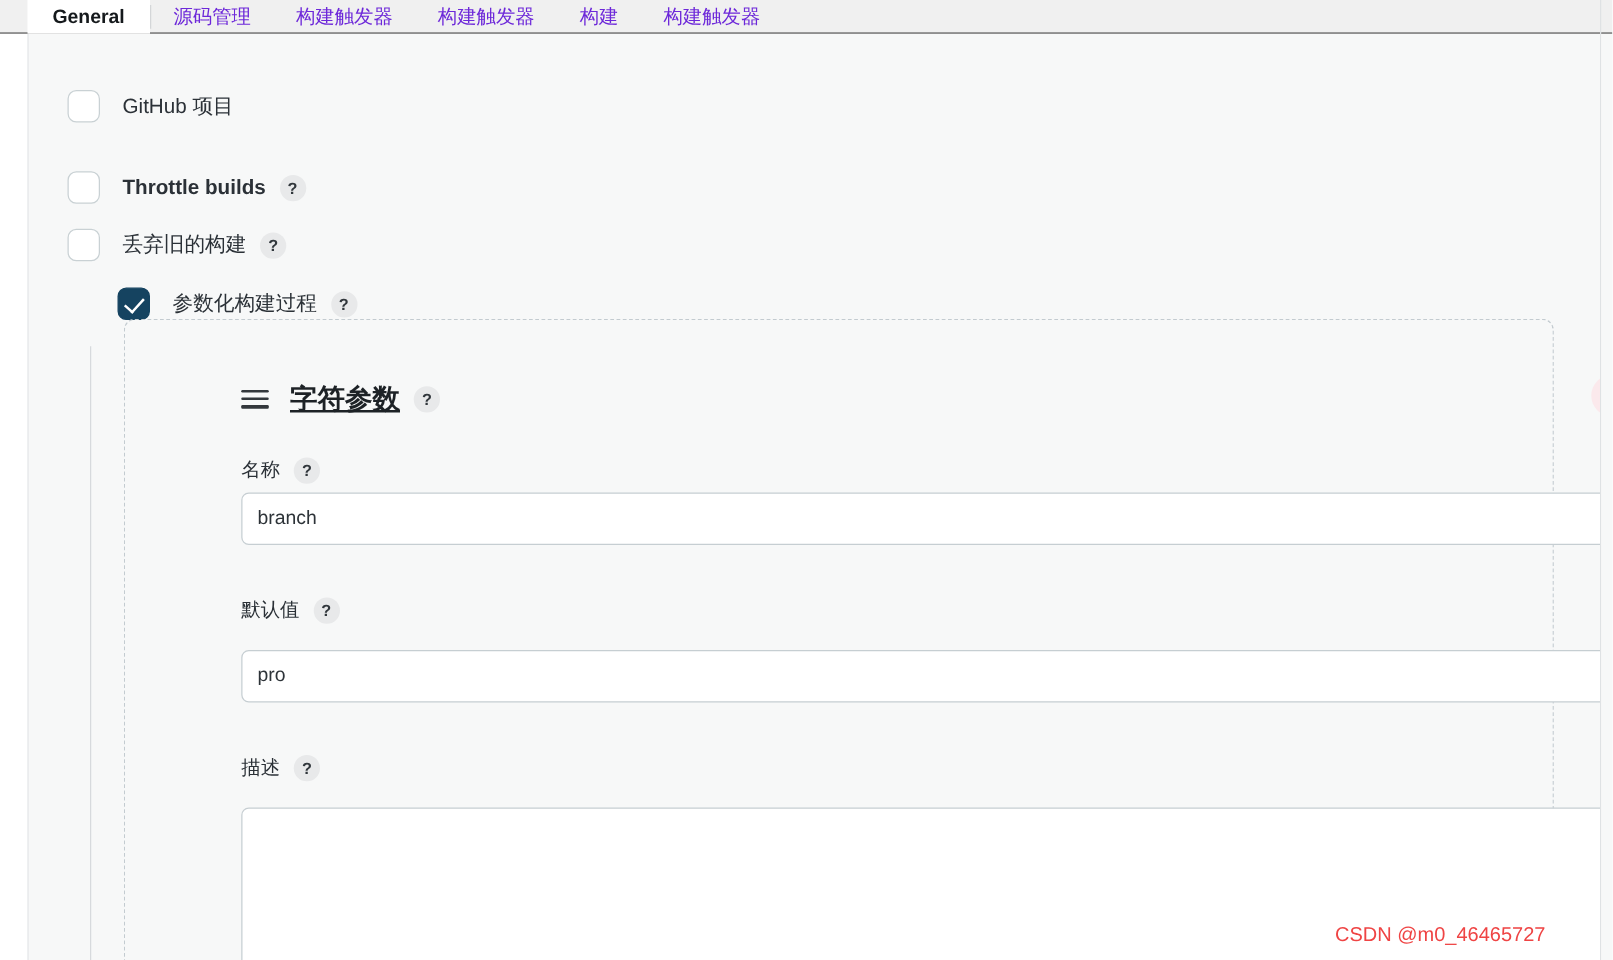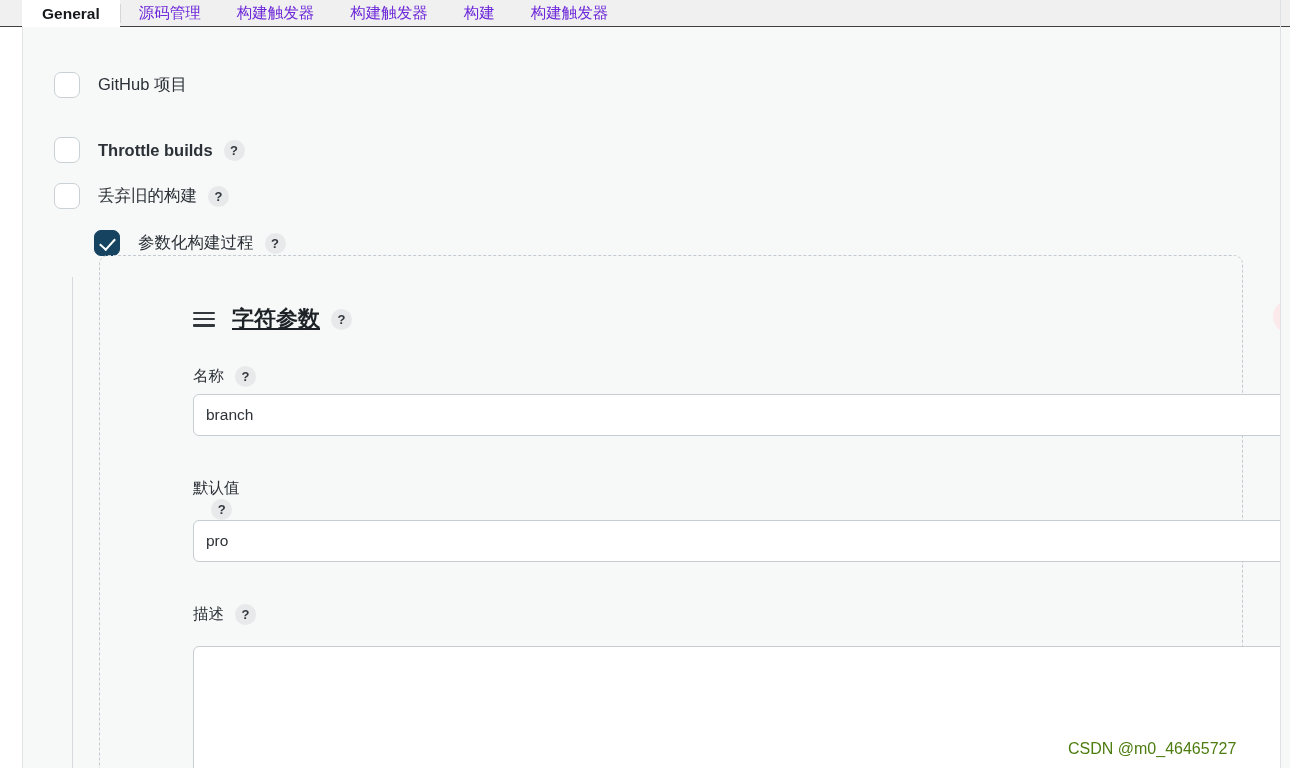--- a/index.html
+++ b/index.html
@@ -266,21 +266,21 @@
     outline: none;
     resize: none;
   }
 
   
   .watermark {
     position: absolute;
     left: 1068px;
     top: 740px;
     font-size: 16px;
-    color: #4d7c0f;
+    color: #ef4444;
     white-space: nowrap;
     font-family: "Liberation Sans", "DejaVu Sans", sans-serif;
     pointer-events: none;
   }
 </style>
 </head>
 <body>
 
 <div id="root">
 
@@ -355,21 +355,21 @@
       <button class="close-btn">
         
       </button>
 
       <div class="field-label" style="top:96px;margin-top:14px;">
         <span>名称</span>
         <span class="help">?</span>
       </div>
       <input class="field-input" style="top: 138px;" type="text" value="branch">
 
-      <div class="field-label" style="top:222px;flex-direction:column;">
+      <div class="field-label" style="top:222px;">
         <span>默认值</span>
         <span class="help">?</span>
       </div>
       <input class="field-input" style="top: 264px;" type="text" value="pro">
 
       <div class="field-label" style="top:348px;">
         <span>描述</span>
         <span class="help">?</span>
       </div>
       <textarea class="field-textarea" style="top: 390px;" placeholder=""></textarea>

